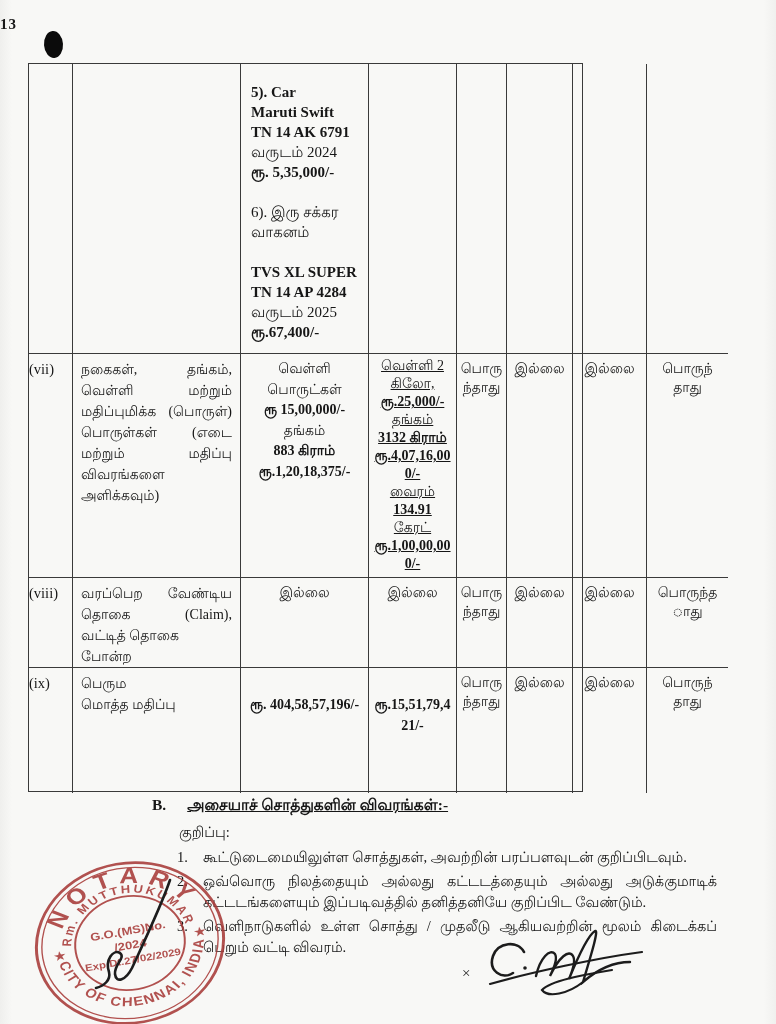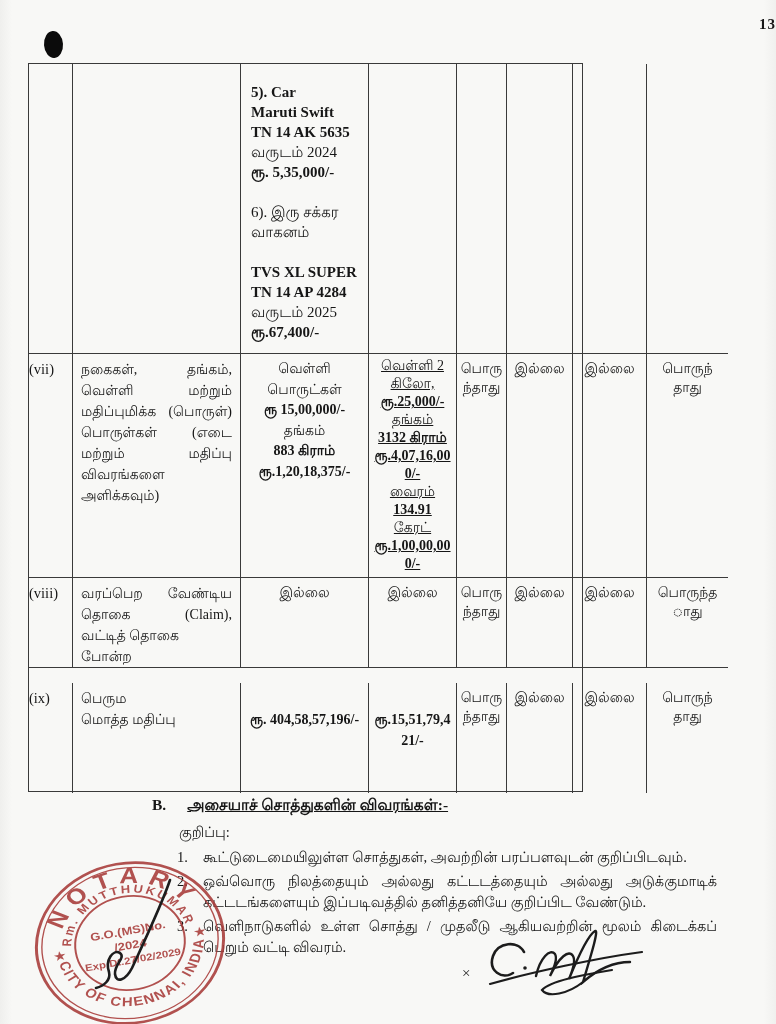--- a/index.html
+++ b/index.html
@@ -3,38 +3,38 @@
 <meta charset="utf-8">
 <style>
   html,body{margin:0;padding:0;}
   body{background:#e9e9e7;font-family:"Liberation Serif","DejaVu Serif",serif;}
   .page{
     position:relative;width:776px;height:1024px;margin:0 auto;
     background:linear-gradient(90deg,#efefed 0,#f8f8f6 12px,#f8f8f6 764px,#f0f0ee 776px);
     overflow:hidden;color:#161616;
   }
   .hole{position:absolute;left:44px;top:31px;width:19px;height:27px;background:#0b0b0b;border-radius:50%;transform:rotate(-4deg);}
-  .pageno{position:absolute;left:0;top:16px;width:776px;text-align:right;font-size:15px;font-weight:600;letter-spacing:1px;}
+  .pageno{position:absolute;left:0;top:16px;width:776px;text-align:left;font-size:15px;font-weight:600;letter-spacing:1px;}
 
   
   .tbl{
     position:absolute;left:28px;top:63px;width:555px;height:729px;
     display:grid;
     grid-template-columns:44px 168px 128px 88px 50px 66px 74px 81px;
     grid-template-rows:290px 224px 90px 125px;
     border:1.4px solid #3a3a3a;
     box-sizing:border-box;
   }
   .cell{
     border-right:1.2px solid #3a3a3a;border-bottom:1.2px solid #3a3a3a;
     box-sizing:border-box;overflow:hidden;
     font-size:14px;line-height:20px;
   }
   .cell:nth-child(8n){border-right:none;}
-  .cell:nth-child(n+25){border-bottom:none;margin-top:15px;}
+  .cell:nth-child(n+25){border-bottom:none;}
   .labelcell{text-align:left;padding-top:5px;font-size:14.5px;}
   .veh{text-align:left;padding:18px 4px 0 10px;font-size:15px;line-height:20px;}
   .desc{text-align:left;padding:5px 8px 4px 8px;line-height:21px;}
   .val{text-align:center;padding-top:5px;line-height:20.5px;}
   .tight{line-height:18px;padding-top:3px;text-decoration:underline;}
   .small{text-align:center;padding-top:5px;line-height:19px;}
   .pt{padding-top:27px;}
   .ln{min-height:1em;}
   .ln.b{font-weight:bold;}
   .ln.jst{display:flex;justify-content:space-between;}
@@ -68,21 +68,21 @@
   <div class="hole"></div>
   <div class="pageno">13</div>
 
   <div class="tbl">
 
     <div class="cell labelcell"></div>
     <div class="cell desc"></div>
     <div class="cell veh">
         <div class="ln b">5).  Car</div>
         <div class="ln b">Maruti Swift</div>
-        <div class="ln b">TN 14 AK 5635</div>
+        <div class="ln b">TN 14 AK 6791</div>
         <div class="ln">வருடம் 2024</div>
         <div class="ln b">ரூ.  5,35,000/-</div>
         <div class="ln">&nbsp;</div>
         <div class="ln">6).  இரு  சக்கர</div>
         <div class="ln">வாகனம்</div>
         <div class="ln">&nbsp;</div>
         <div class="ln b">TVS XL SUPER</div>
         <div class="ln b">TN 14 AP 4284</div>
         <div class="ln">வருடம்  2025</div>
         <div class="ln b">ரூ.67,400/-</div>

